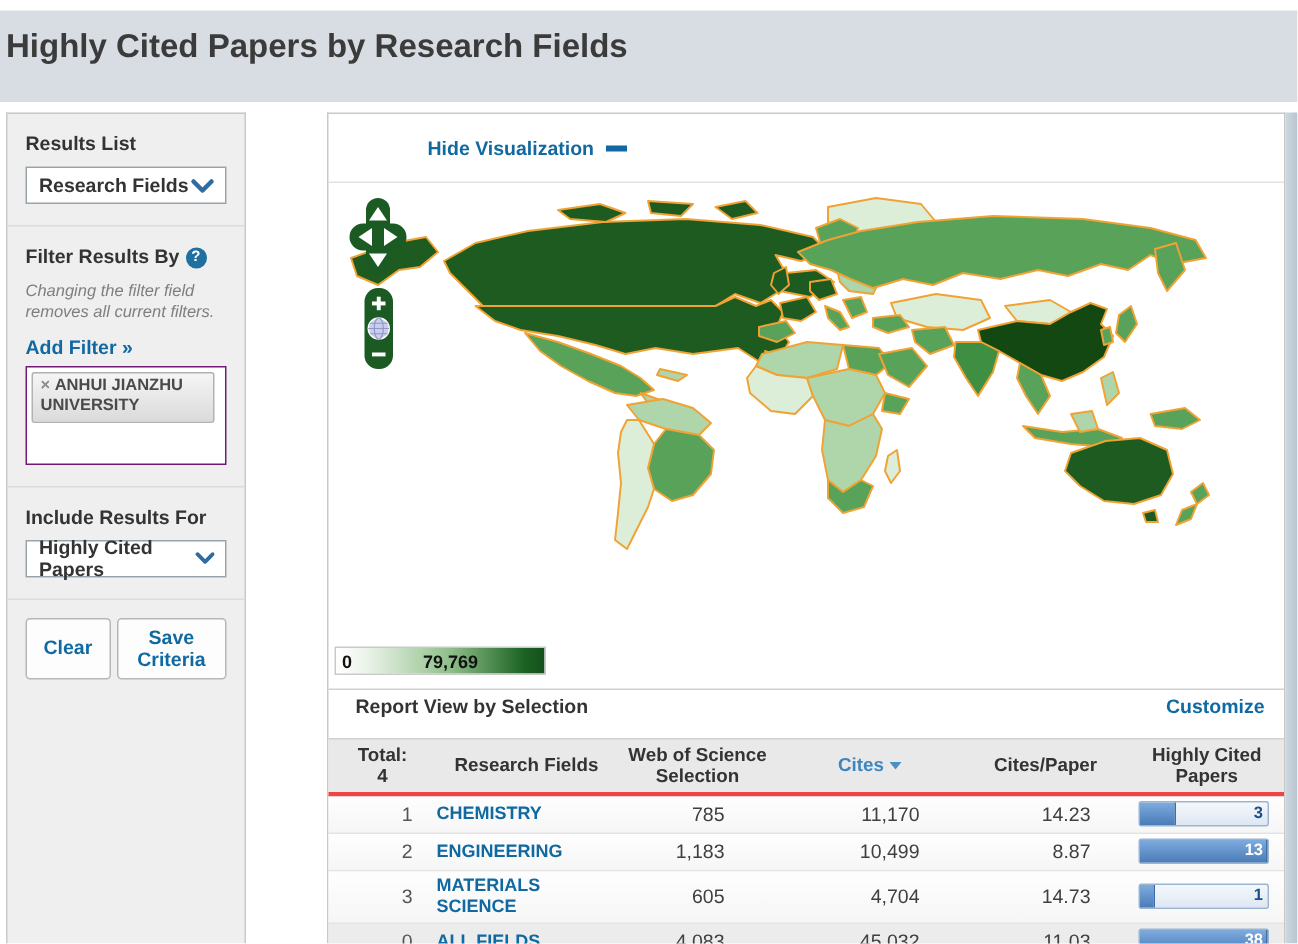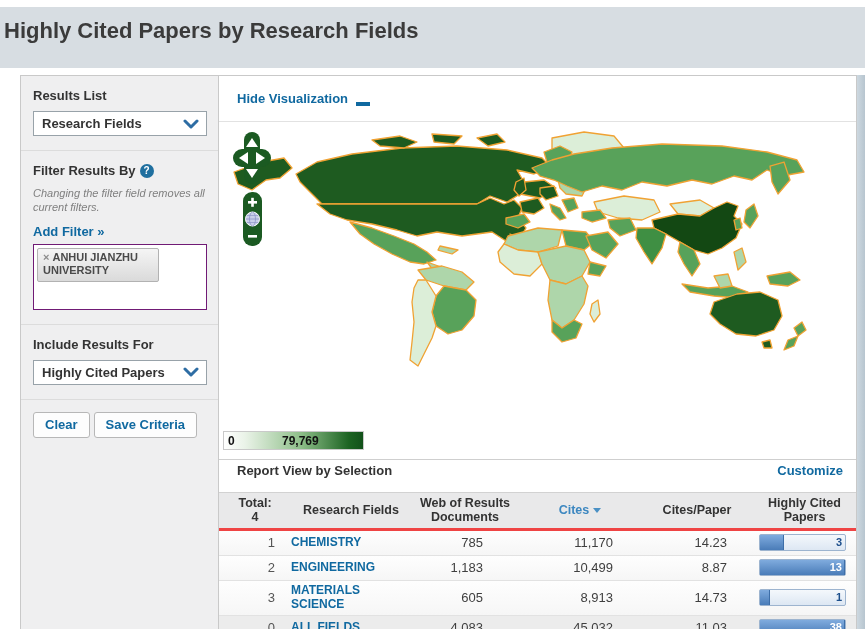--- a/index.html
+++ b/index.html
@@ -4,40 +4,40 @@
 <style>
   * { margin:0; padding:0; box-sizing:border-box; }
   html,body { width:865px; height:629px; background:#fff; font-family:"Liberation Sans",sans-serif; overflow:hidden; }
   body { position:relative; }
 
   
   .header-band { position:absolute; left:0; top:7px; width:865px; height:61px; background:#d7dde2; }
   .page-title { padding:11px 0 0 4px; font-size:22px; font-weight:bold; color:#3b3b3b; }
 
   
-  .sidebar { position:absolute; left:20px; top:75px; width:200px; height:554px; background:#efeff0; border:1px solid #c9c9c9; border-bottom:none; }
+  .sidebar { position:absolute; left:4px; top:75px; width:160px; height:554px; background:#efeff0; border:1px solid #c9c9c9; border-bottom:none; }
   .side-section { padding:12px 12px 14px 12px; border-bottom:1px solid #dcdcdc; }
   .side-heading { font-size:13px; font-weight:bold; color:#333; margin-bottom:8px; }
   .select-box { height:25px; background:#fff; border:1px solid #98a2a9; display:flex; align-items:center; justify-content:space-between; padding:0 7px 0 8px; font-size:13px; font-weight:bold; color:#333; cursor:pointer; }
   .chev { width:16px; height:10px; }
   .help-icon { display:inline-block; width:14px; height:14px; border-radius:50%; background:#1f6f9f; color:#fff; font-size:10px; font-weight:bold; text-align:center; line-height:14px; vertical-align:1px; margin-left:4px; }
   .filter-note { font-size:11px; font-style:italic; color:#7f7f7f; line-height:1.3; margin:2px 0 7px 0; }
   .add-filter { font-size:13px; font-weight:bold; color:#1069a0; cursor:pointer; display:inline-block; margin-bottom:5px; }
   .filter-box { background:#fff; border:1px solid #701a75; min-height:66px; padding:3px; }
   .filter-tag { display:inline-block; width:122px; background:linear-gradient(#f5f5f5,#dadada); border:1px solid #b2b2b2; border-radius:2px; padding:2px 5px 3px 5px; font-size:11px; font-weight:bold; color:#4a4a4a; line-height:1.25; }
   .tag-x { color:#8b8b8b; margin-right:3px; cursor:pointer; }
   .tag-label { padding-left:0; }
   .btn-row { display:flex; gap:4px; padding:12px 12px; }
   .btn { background:#fdfdfd; border:1px solid #b7b7b7; border-radius:3px; color:#1069a0; font-weight:bold; font-size:13px; padding:4px 11px 5px 11px; cursor:pointer; }
 
   
   .main { position:absolute; left:218px; top:75px; width:639px; height:554px; background:#fff; border:1px solid #c9c9c9; border-bottom:none; }
   .map-header { height:46px; display:flex; justify-content:space-between; align-items:center; padding:0 13px 0 18px; border-bottom:1px solid #e2e2e2; }
   .map-title { font-size:13px; font-weight:bold; color:#333; }
-  .hide-link { font-size:13px; font-weight:bold; color:#1069a0; cursor:pointer; display:flex; align-items:flex-end; }
+  .hide-link { font-size:13px; font-weight:bold; color:#1069a0; cursor:pointer; display:flex; align-items:center;margin-left:48px; }
   .minus-icon { display:inline-block; width:14px; height:4px; background:#1069a0; margin-left:8px; }
 
   .map-area { position:relative; height:307px; }
   .world-svg { position:absolute; left:3px; top:2px; }
   .map-controls { position:absolute; left:12px; top:8px; }
 
   .legend { position:absolute; left:4px; top:355px; width:141px; height:19px; border:1px solid #c9c9c9; background:linear-gradient(to right,#ffffff,#eaf3e8 15%,#8fbf8a 55%,#1c6322 90%,#12511a); }
   .legend-min { position:absolute; left:4px; top:2px; font-size:12px; font-weight:bold; color:#111; }
   .legend-max { position:absolute; left:58px; top:2px; font-size:12px; font-weight:bold; color:#111; }
 
@@ -233,21 +233,21 @@
 
   <div class="report-header">
     <span class="report-title">Report View by Selection</span>
     <span class="customize-link">Customize</span>
   </div>
 
   <div class="table">
     <div class="tgrid thead">
       <div><span>Total:</span><br><span>4</span></div>
       <div>Research Fields</div>
-      <div>Web of Results Documents</div>
+      <div>Web of Science Selection</div>
       <div class="th-cites"><span>Cites</span><span class="sort-arrow"></span></div>
       <div>Cites/Paper</div>
       <div>Highly Cited Papers</div>
     </div>
 
     <div class="tgrid trow">
       <div class="c-rank">1</div>
       <div class="c-field">CHEMISTRY</div>
       <div class="c-wos">785</div>
       <div class="c-cites">11,170</div>
@@ -271,21 +271,21 @@
           <div class="bar-fill" style="width: 100%;"></div>
           <span class="bar-val light">13</span>
         </div>
       </div>
     </div>
 
     <div class="tgrid trow" style="min-height:35px;">
       <div class="c-rank">3</div>
       <div class="c-field" style="max-width:95px;">MATERIALS SCIENCE</div>
       <div class="c-wos">605</div>
-      <div class="c-cites">8,913</div>
+      <div class="c-cites">4,704</div>
       <div class="c-cpp">14.73</div>
       <div class="c-bar">
         <div class="bar">
           <div class="bar-fill" style="width: 12%;"></div>
           <span class="bar-val dark">1</span>
         </div>
       </div>
     </div>
 
     <div class="tgrid trow shaded">

